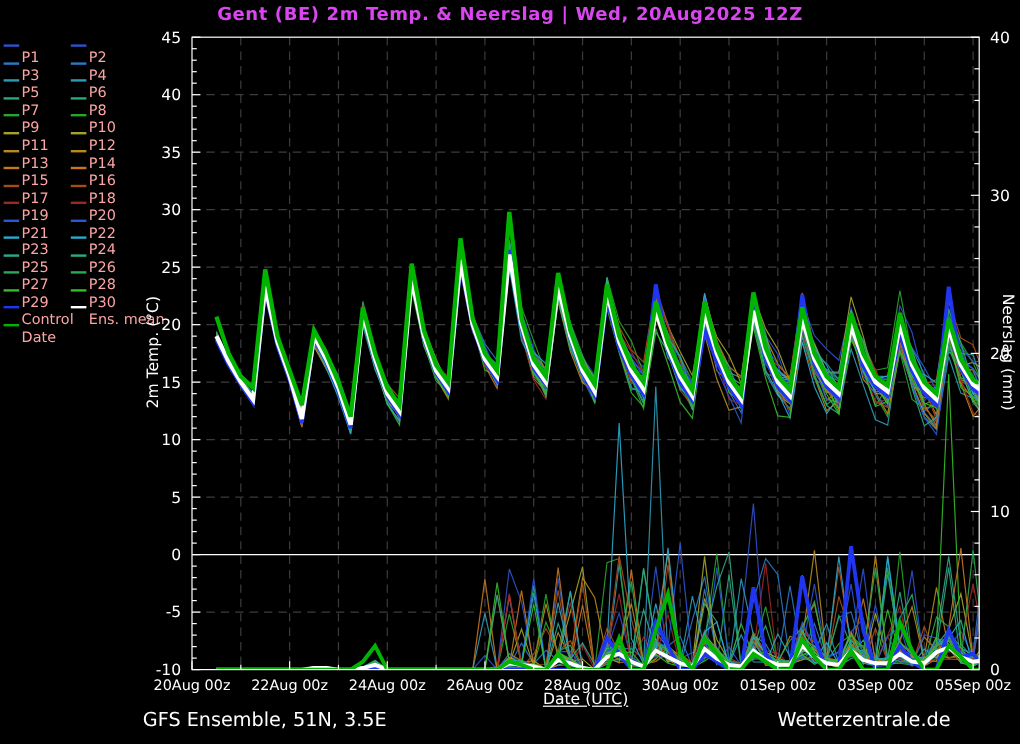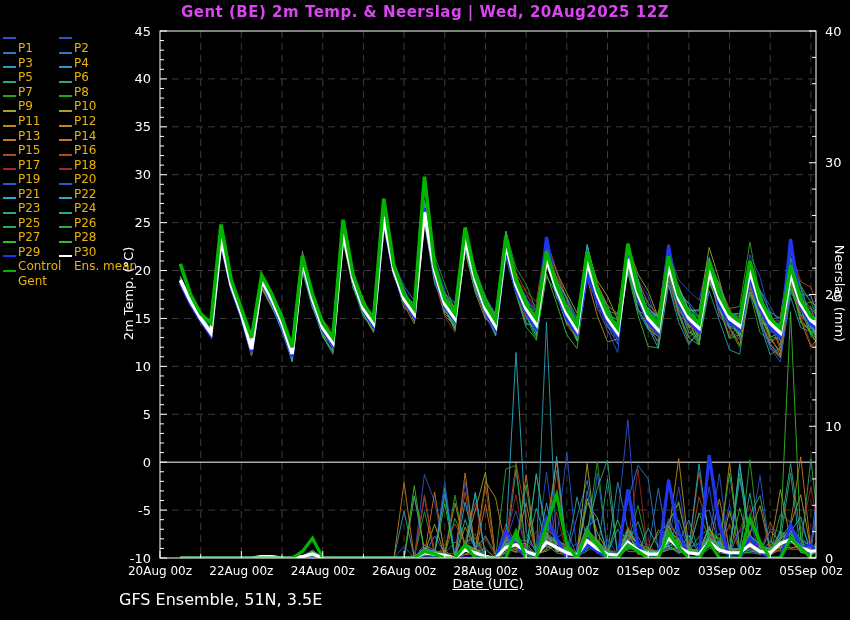--- a/index.html
+++ b/index.html
@@ -11,21 +11,21 @@
     position:absolute;left:0;top:3px;width:850px;text-align:center;
     font-size:15px;font-weight:bold;letter-spacing:.5px;color:#d946ef;
   }
   .legend{
     position:absolute;left:3px;top:31px;width:150px;
     display:grid;grid-template-columns:56px 92px;grid-auto-rows:14.55px;
     font-size:12px;line-height:14px;
   }
   .lg-item{display:flex;align-items:center;white-space:nowrap;}
   .lg-line{display:inline-block;width:13px;height:2px;margin-right:2px;flex:0 0 13px;}
-  .lg-label{color:#eab308;margin-top:20px;}
+  .lg-label{color:#fca5a5;margin-top:20px;}
   .axis-title-left{
     position:absolute;left:-72px;top:286px;width:400px;text-align:center;
     transform:rotate(-90deg);font-size:13px;color:#fff;
   }
   .axis-title-right{
     position:absolute;left:639px;top:286px;width:400px;text-align:center;
     transform:rotate(90deg);font-size:13px;color:#fff;
   }
   .axis-title-x{
     position:absolute;left:288px;top:576px;width:400px;text-align:center;
@@ -165,21 +165,21 @@
       <div class="lg-item">
         <span class="lg-line" style="background: rgb(31, 53, 240);"></span>
         <span class="lg-label">Control</span>
       </div>
       <div class="lg-item">
         <span class="lg-line" style="background: rgb(255, 255, 255);"></span>
         <span class="lg-label">Ens. mean</span>
       </div>
       <div class="lg-item">
         <span class="lg-line" style="background: rgb(0, 180, 0);"></span>
-        <span class="lg-label">Gent</span>
+        <span class="lg-label">Date</span>
       </div>
       <div></div>
     </div>
 
   <svg id="plot" width="850" height="620">
       <defs>
         <clipPath id="plotclip">
           <rect x="160" y="31" width="656" height="527"></rect>
         </clipPath>
       </defs>
@@ -408,14 +408,15 @@
         <text x="729.5503875968992" y="575" text-anchor="middle" font-size="12">03Sep 00z</text>
         <text x="810.9147286821706" y="575" text-anchor="middle" font-size="12">05Sep 00z</text>
       </g>
     </svg>
 
   <div class="axis-title-left">2m Temp. (°C)</div>
   <div class="axis-title-right">Neerslag (mm)</div>
   <div class="axis-title-x">Date (UTC)</div>
 
   <div class="footer-left">GFS Ensemble, 51N, 3.5E</div>
+  <div class="footer-right">Wetterzentrale.de</div>
 
 </div>
 
 </body></html>

